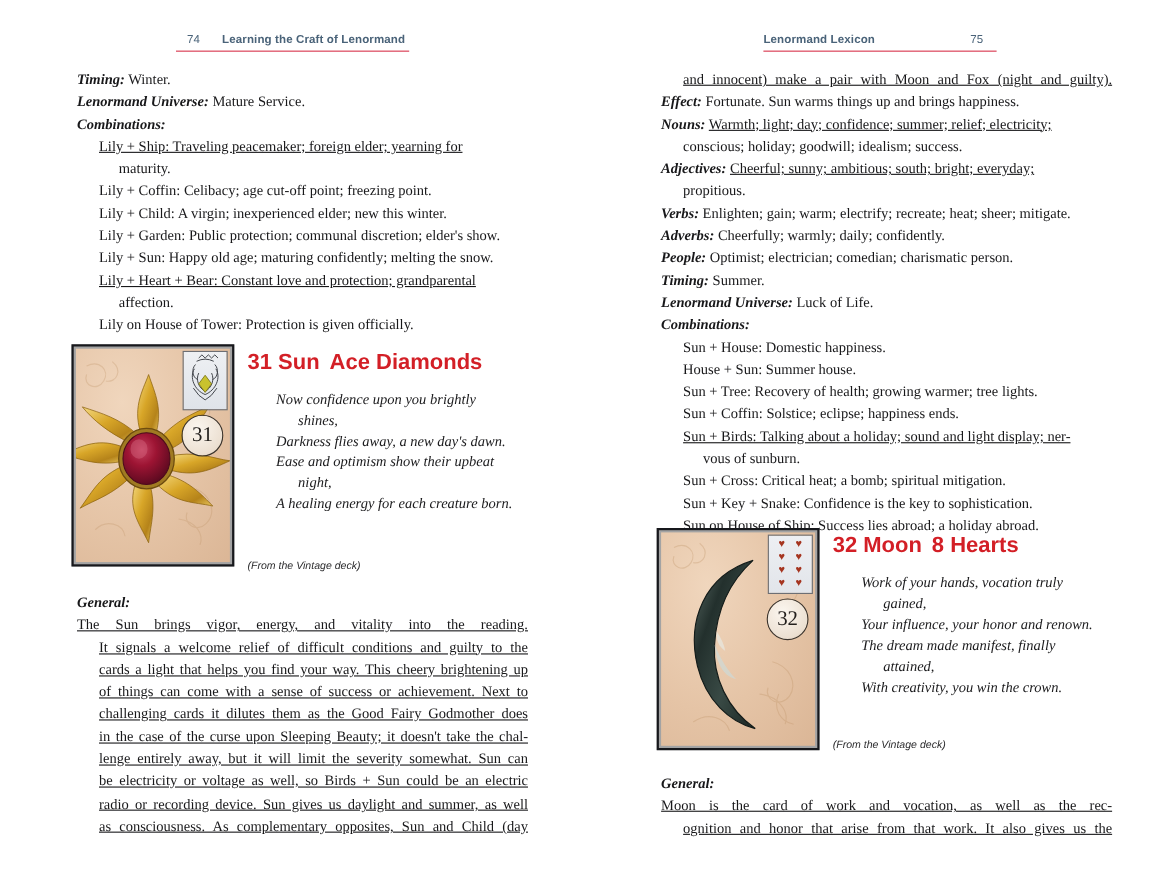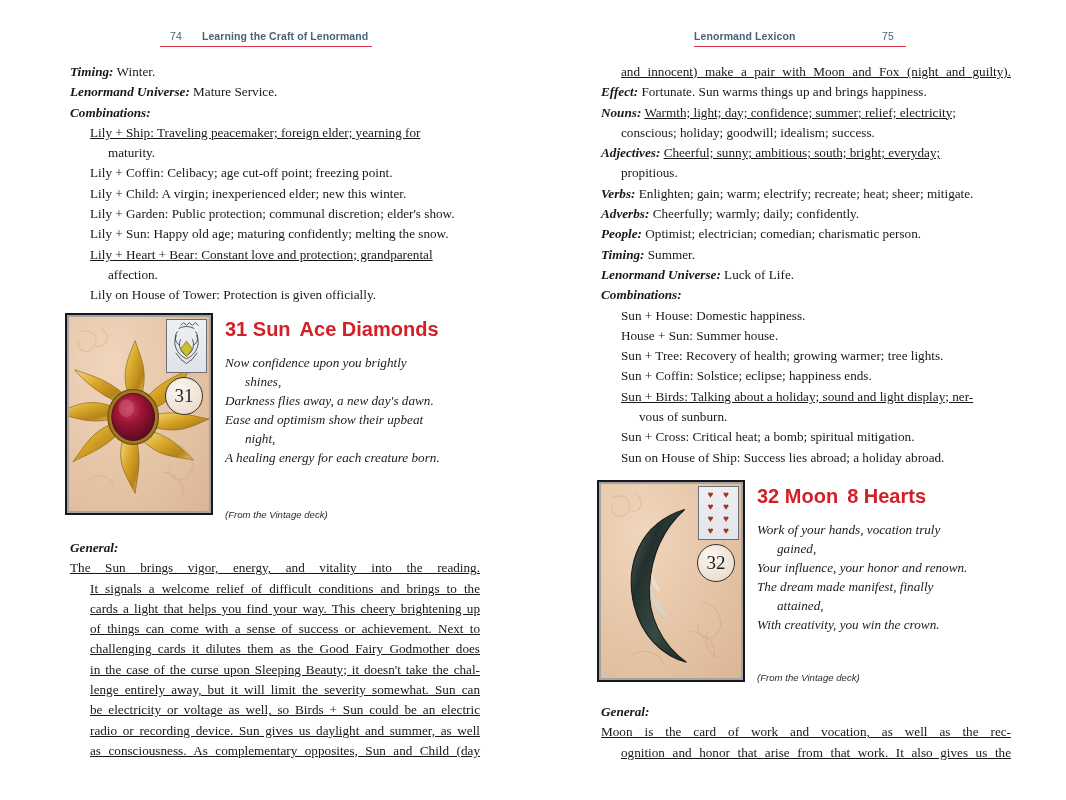--- a/index.html
+++ b/index.html
@@ -142,20 +142,21 @@
     white-space: nowrap;
   }
   .card-head .gap { display: inline-block; width: 9px; }
   .verse {
     position: absolute;
     font-style: italic;
     font-size: 13.2px;
     line-height: 19px;
     color: #1b1b1d;
     width: 260px;
+    margin-left: 26px;
   }
   .verse .vline { display: block; }
   .verse .vcont { display: block; padding-left: 20px; }
 
   
   .artsvg { position: absolute; inset: 0; width: 100%; height: 100%; }
 </style>
 </head>
 <body>
 
@@ -293,21 +294,21 @@
 
       <div class="card-caption" style="left:160px; top:196px;">(From the Vintage deck)</div>
     </div>
 
     <div class="col" style="top:538px;">
       <p class="hang body-para">
         <span class="lbl">General:</span>
         <span class="jline jfull">The Sun brings vigor, energy, and vitality into the reading.</span>
       </p>
       <p class="para">
-          <span class="jline jfull">It signals a welcome relief of difficult conditions and brings to the</span>
+          <span class="jline jfull">It signals a welcome relief of difficult conditions and guilty to the</span>
         </p>
       <p class="para">
           <span class="jline jfull">cards a light that helps you find your way. This cheery brightening up</span>
         </p>
       <p class="para">
           <span class="jline jfull">of things can come with a sense of success or achievement. Next to</span>
         </p>
       <p class="para">
           <span class="jline jfull">challenging cards it dilutes them as the Good Fairy Godmother does</span>
         </p>
@@ -403,20 +404,23 @@
         </li>
         <li>
           <span>Sun + Coffin: Solstice; eclipse; happiness ends.</span>
         </li>
         <li>
           <span class="jfull">Sun + Birds: Talking about a holiday; sound and light display; ner-</span>
           <span class="cont">vous of sunburn.</span>
         </li>
         <li>
           <span>Sun + Cross: Critical heat; a bomb; spiritual mitigation.</span>
+        </li>
+        <li>
+          <span>Sun + Key + Snake: Confidence is the key to sophistication.</span>
         </li>
         <li>
           <span>Sun on House of Ship: Success lies abroad; a holiday abroad.</span>
         </li>
       </ul>
     </div>
 
     <div class="cardblock" style="left:64px; top:480px; width:420px; height:215px;">
 
       <div class="art">

